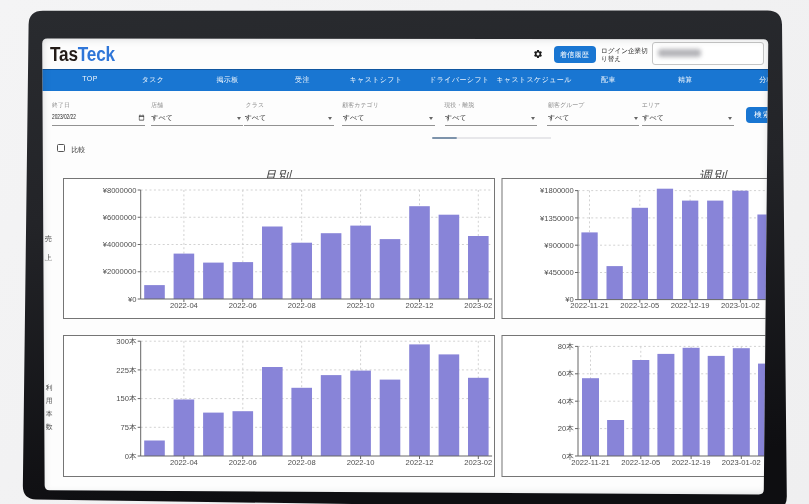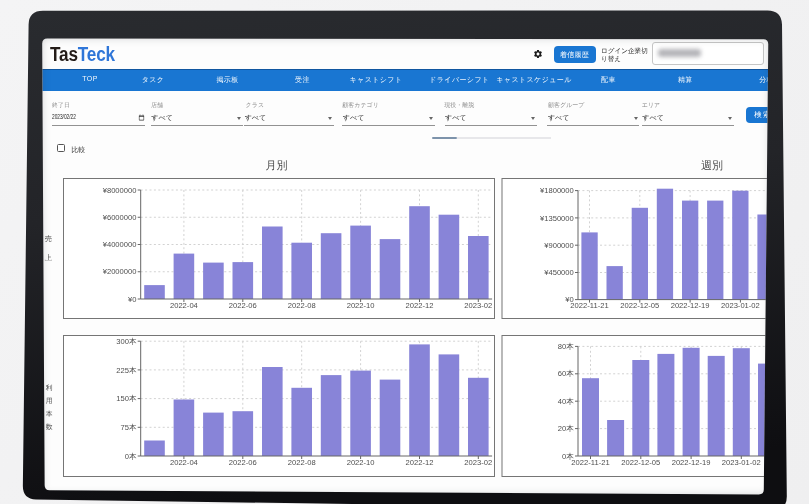--- a/index.html
+++ b/index.html
@@ -28,21 +28,21 @@
 .fline{position:absolute;top:124.6px;height:1px;background:#929292;}
 .farrow{position:absolute;top:117px;width:0;height:0;border-left:2.8px solid transparent;
   border-right:2.8px solid transparent;border-top:3.6px solid #666;}
 .cal{position:absolute;}
 #searchbtn{position:absolute;left:745.7px;top:107.1px;width:34px;height:16.4px;background:#1976d2;border-radius:4px;
   color:#fff;font-size:7.5px;text-align:center;line-height:16.4px;letter-spacing:1px;}
 #cmpbox{position:absolute;left:57px;top:144.2px;width:6.2px;height:6.2px;border:1.3px solid #555;border-radius:1.5px;background:#fff;}
 #cmplab{position:absolute;left:71.3px;top:144.5px;font-size:7px;color:#333;}
 #sbdark{position:absolute;left:432px;top:136.8px;width:25px;height:2.2px;background:#7d93ab;border-radius:1px;}
 #sblight{position:absolute;left:457px;top:137.1px;width:94px;height:1.6px;background:#e7e7ea;}
-.ctitle{position:absolute;top:158px;font-size:11px;color:#4a4a4a;transform:translateX(-50%);}
+.ctitle{position:absolute;top:168px;font-size:14px;color:#4a4a4a;transform:translateX(-50%);font-style:italic;}
 .vlab{position:absolute;font-size:7.2px;color:#4a4a4a;transform:translateX(-50%);}
 #frame{position:absolute;left:0;top:0;pointer-events:none;filter:blur(0.45px);}
 </style>
 </head>
 <body>
 <div id="screen">
   <div id="app">
     <div class="logo">Tas<b>Teck</b></div>
     <div id="nav">
         <div class="tab" style="left:90px">TOP</div>

